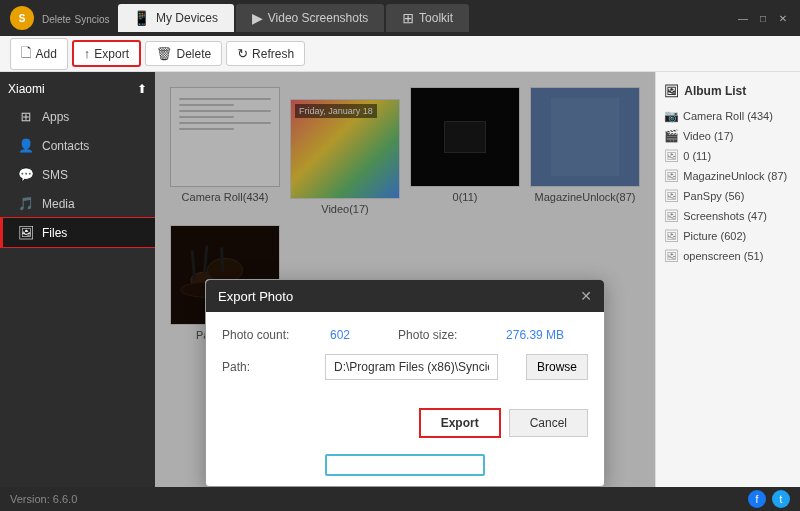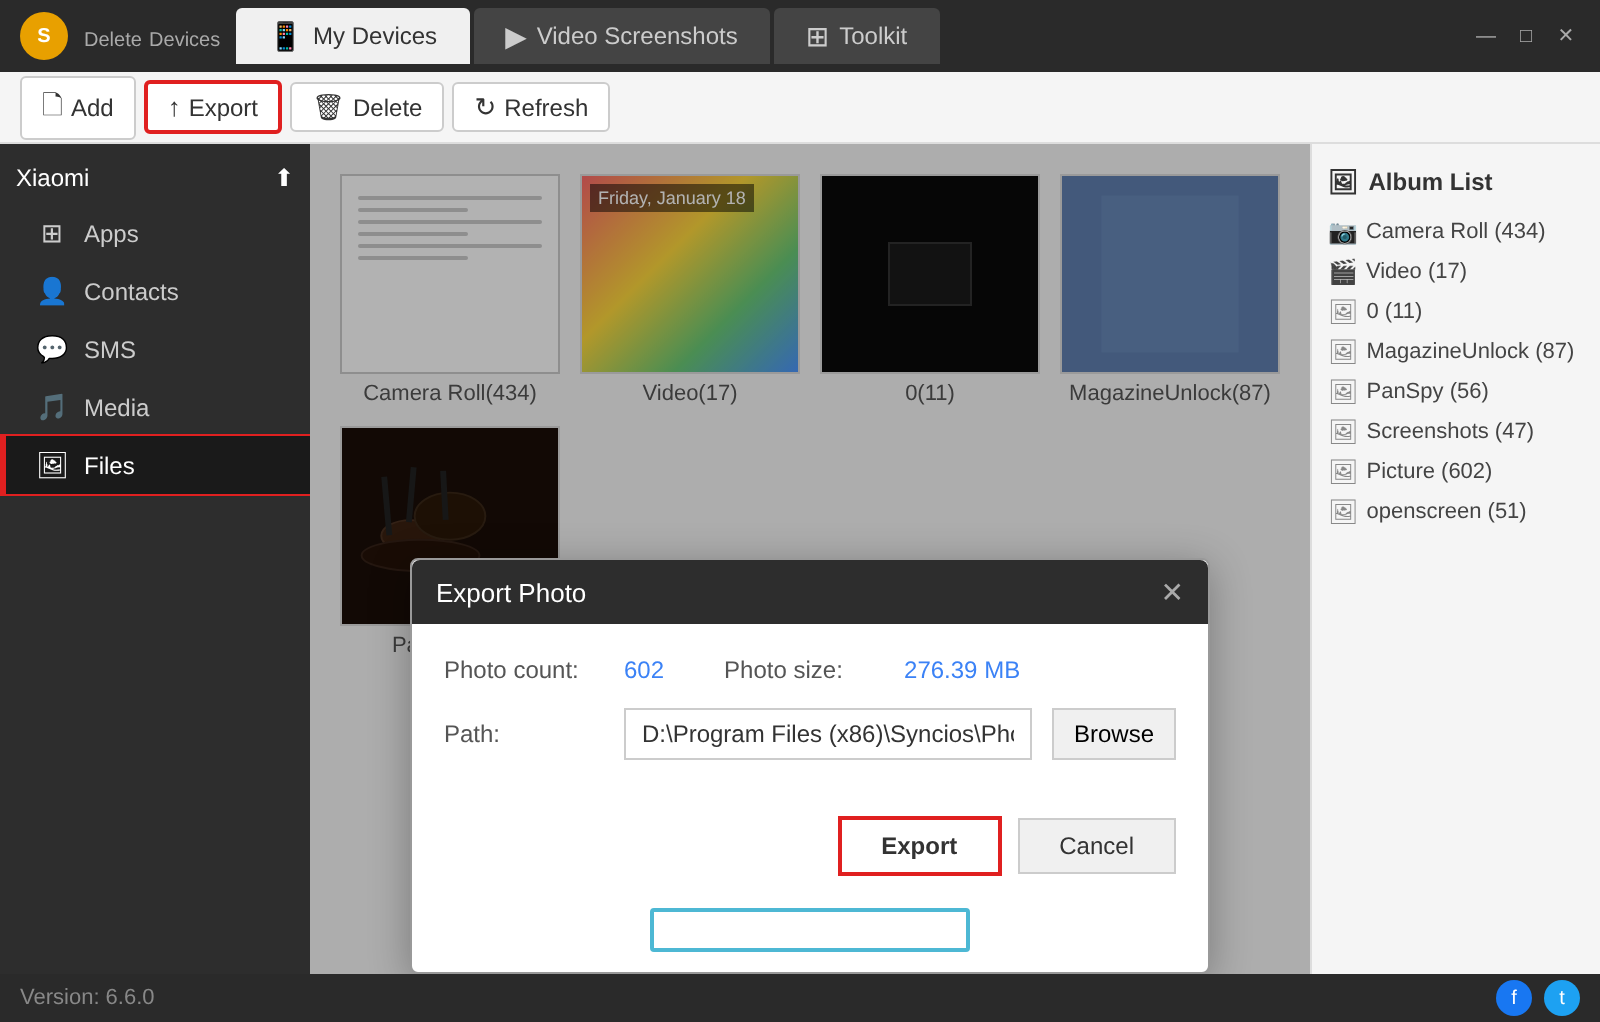--- a/index.html
+++ b/index.html
@@ -124,21 +124,21 @@
       border: 1px solid #ddd;
       background: #eee;
       display: flex; align-items: center; justify-content: center;
       overflow: hidden;
       position: relative;
     }
     .photo-label { font-size: 11px; color: #555; margin-top: 4px; }
 
     
     .thumb-camera { background: white; border: 1px solid #ccc; }
-    .thumb-video { background: linear-gradient(135deg, #ff6b6b 0%, #ffd93d 40%, #6bcb77 70%, #4d96ff 100%); }
+    .thumb-video { background: linear-gradient(135deg, #ff6b6b 0%, #ffd93d 40%, #6bcb77 70%, #4d96ff 100%); margin-top: 12px; }
 
     
     .thumb-cam-content {
       width: 100%; height: 100%;
       background: white;
       display: flex; flex-direction: column;
       padding: 8px;
     }
     .doc-line { height: 2px; background: #ccc; margin: 2px 0; border-radius: 1px; }
     .doc-line-short { width: 60%; }
@@ -213,21 +213,21 @@
       border-radius: 4px 4px 0 0;
     }
     .modal-close {
       cursor: pointer; color: #aaa; font-size: 14px;
     }
     .modal-body { padding: 16px; }
     .modal-row {
       display: flex;
       align-items: center;
       margin-bottom: 12px;
-      gap: 10px;
+      gap: 28px;
     }
     .modal-label { width: 80px; color: #555; font-size: 12px; }
     .modal-value { color: #3b82f6; font-size: 12px; }
     .modal-input {
       flex: 1;
       padding: 5px 8px;
       border: 1px solid #ccc;
       font-size: 12px;
       color: #333;
     }
@@ -299,21 +299,21 @@
 </head>
 <body>
 
 <div class="title-bar">
   <div class="title-bar-left">
     <div class="app-logo">
       <span>S</span>
     </div>
     <div class="app-name">
       <span>Delete</span>
-      <span>Devices</span>
+      <span>Syncios</span>
     </div>
     <div class="nav-tabs">
       <div class="nav-tab active">
         <span class="nav-tab-icon">📱</span>
         <span>My Devices</span>
       </div>
       <div class="nav-tab">
         <span class="nav-tab-icon">▶</span>
         <span>Video Screenshots</span>
       </div>

